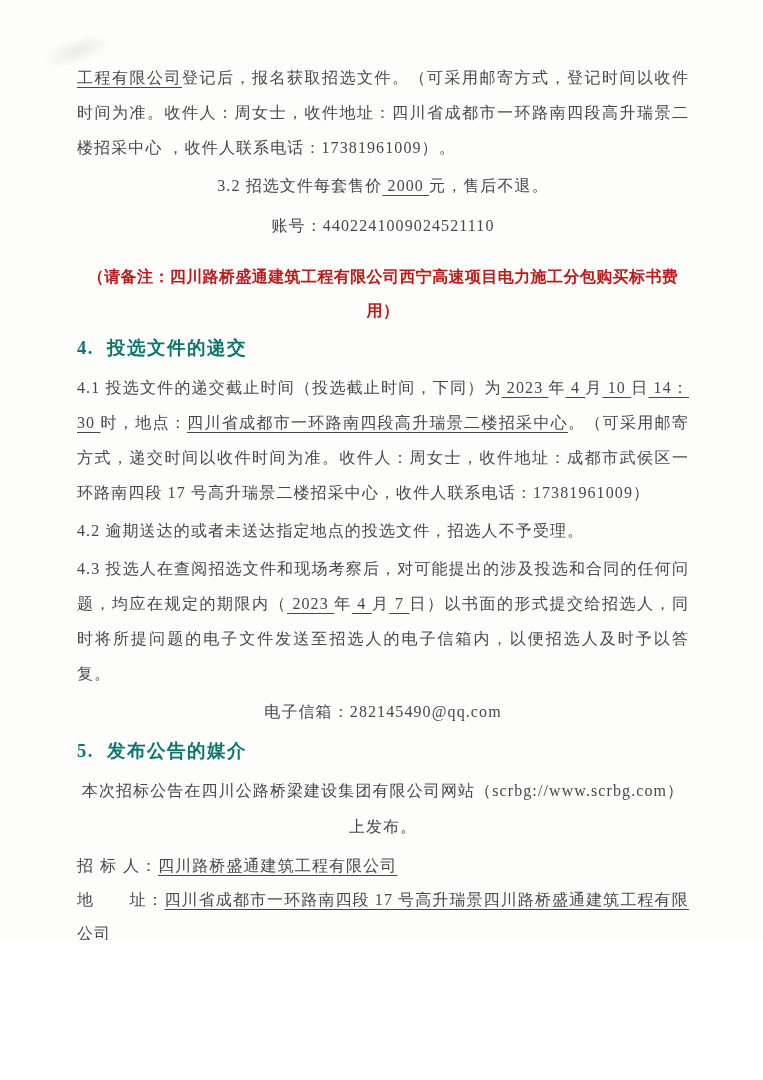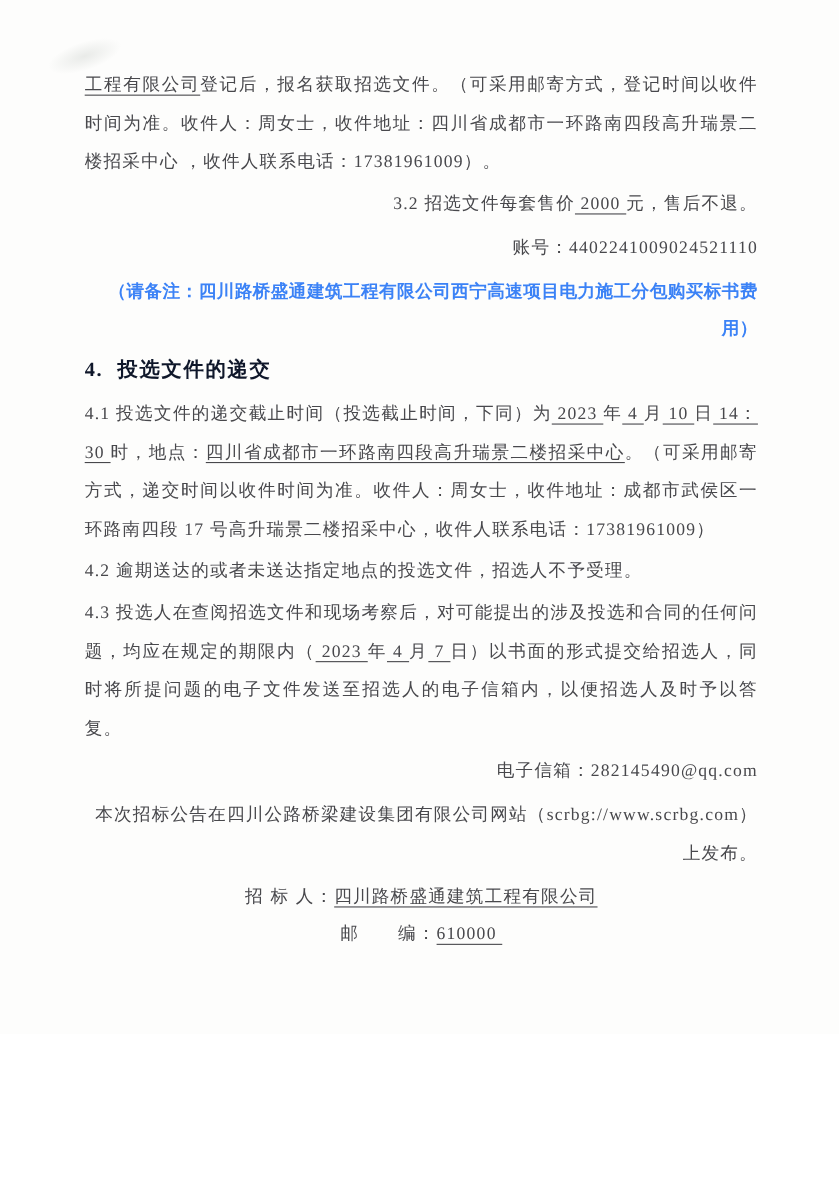--- a/index.html
+++ b/index.html
@@ -32,50 +32,50 @@
     top: 60px;
   }
   .para {
     margin: 0 0 3px 0;
     font-size: 16px;
     line-height: 35px;
     text-align: justify;
     letter-spacing: 1.1px;
   }
   .info {
-    text-align: right;
+    text-align: center;
     line-height: 36.5px;
   }
   .note {
     font-weight: bold;
-    color: #3b82f6;
+    color: #b91c1c;
     letter-spacing: 0.4px;
     line-height: 34px;
-    margin-top: 5px;
+    margin-top: 16px;
   }
   .sec {
     font-size: 18.5px;
     font-weight: bold;
-    color: #0f172a;
+    color: #0f766e;
     letter-spacing: 1.5px;
     margin: 8px 0 10px 0;
     line-height: 24px;
   }
   .sec .num { margin-right: 13px; }
   .u {
     text-decoration: underline;
     text-decoration-thickness: 1px;
     text-underline-offset: 4px;
   }
   .contact-row {
     margin: 0;
     font-size: 16px;
     line-height: 34px;
     letter-spacing: 1.1px;
-    text-align: center;
+    text-align: left;
   }
   .contact-row .label { letter-spacing: 1.5px; }
 </style>
 </head>
 <body>
 
 <div class="page">
   <div class="scan-smudge"></div>
   <div class="content">
 
@@ -90,24 +90,26 @@
     <h2 class="sec"><span class="num">4.</span><span>投选文件的递交</span></h2>
 
     <p class="para"><span>4.1 投选文件的递交截止时间（投选截止时间，下同）为</span><span class="u">&nbsp;2023&nbsp;</span><span>年</span><span class="u">&nbsp;4&nbsp;</span><span>月</span><span class="u">&nbsp;10&nbsp;</span><span>日</span><span class="u">&nbsp;14：30&nbsp;</span><span>时，地点：</span><span class="u">四川省成都市一环路南四段高升瑞景二楼招采中心</span><span>。（可采用邮寄方式，递交时间以收件时间为准。收件人：周女士，收件地址：成都市武侯区一环路南四段 17 号高升瑞景二楼招采中心，收件人联系电话：17381961009）</span></p>
 
     <p class="para">4.2 逾期送达的或者未送达指定地点的投选文件，招选人不予受理。</p>
 
     <p class="para"><span>4.3 投选人在查阅招选文件和现场考察后，对可能提出的涉及投选和合同的任何问题，均应在规定的期限内（</span><span class="u">&nbsp;2023&nbsp;</span><span>年</span><span class="u">&nbsp;4&nbsp;</span><span>月</span><span class="u">&nbsp;7&nbsp;</span><span>日）以书面的形式提交给招选人，同时将所提问题的电子文件发送至招选人的电子信箱内，以便招选人及时予以答复。</span></p>
 
     <p class="para info">电子信箱：282145490@qq.com</p>
 
+    <h2 class="sec"><span class="num">5.</span><span>发布公告的媒介</span></h2>
 
     <p class="para info">本次招标公告在四川公路桥梁建设集团有限公司网站（scrbg://www.scrbg.com）上发布。</p>
 
 
     <div class="contact">
       <p class="contact-row"><span class="label">招 标 人：</span><span></span><span class="u">四川路桥盛通建筑工程有限公司</span></p>
+      <p class="contact-row"><span class="label">地　　址：</span><span></span><span class="u">四川省成都市一环路南四段 17 号高升瑞景四川路桥盛通建筑工程有限公司</span></p>
       <p class="contact-row"><span class="label">邮　　编：</span><span></span><span class="u">610000&nbsp;</span></p>
 
     </div>
 
   </div>
 </div>
 
 </body></html>

